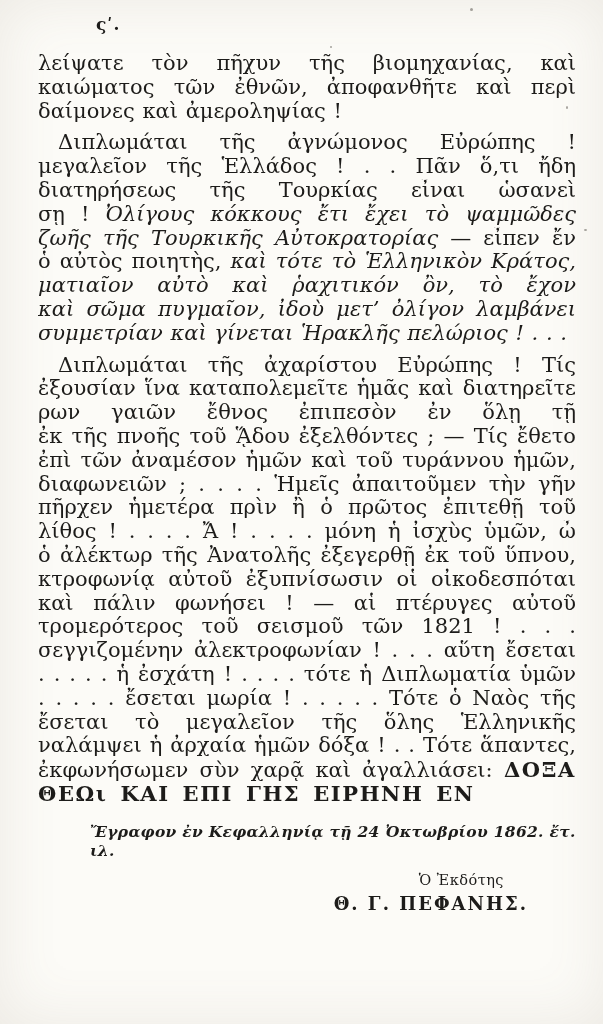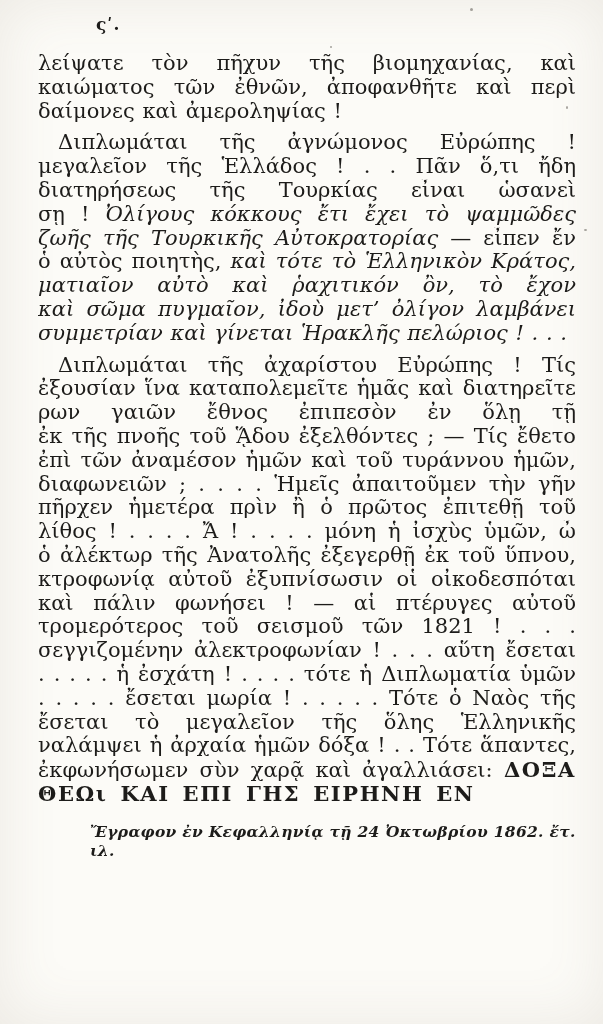--- a/index.html
+++ b/index.html
@@ -131,19 +131,23 @@
           <div class="line"><span class="s-n">. . . . . ἔσεται μωρία ! . . . . . Τότε ὁ Ναὸς τῆς Ἁγίας Σοφίας</span></div>
           <div class="line"><span class="s-n">ἔσεται τὸ μεγαλεῖον τῆς ὅλης Ἑλληνικῆς ἑνότητος ! . . . Τότε ἀ-</span></div>
           <div class="line"><span class="s-n">ναλάμψει ἡ ἀρχαία ἡμῶν δόξα ! . . Τότε ἅπαντες, ἁπαξάπαντες</span></div>
           <div class="line"><span class="s-n">ἐκφωνήσωμεν σὺν χαρᾷ καὶ ἀγαλλιάσει: </span><span class="s-sp">ΔΟΞΑ ΕΝ ΥΨΙΣΤΟΙΣ</span></div>
           <div class="line nojust"><span class="s-sp">ΘΕΩι ΚΑΙ ΕΠΙ ΓΗΣ ΕΙΡΗΝΗ ΕΝ ΑΝΘΡΩΠΟΙΣ ΕΥΔΟΚΙΑ !</span></div>
         </div>
       </div>
 
     <div class="dateline">Ἔγραφον ἐν Κεφαλληνίᾳ τῇ 24 Ὀκτωβρίου 1862. ἔτ. ιλ.</div>
 
+    <div class="sig">
+      <div class="role">Ὁ Ἐκδότης</div>
+      <div class="name">Θ. Γ. ΠΕΦΑΝΗΣ.</div>
+    </div>
   </div>
 
   <div class="speck" style="left:470px;top:8px;width:3px;height:3px;"></div>
   <div class="speck" style="left:330px;top:46px;width:2px;height:2px;"></div>
   <div class="speck" style="left:566px;top:106px;width:2px;height:3px;"></div>
   <div class="speck" style="left:584px;top:229px;width:3px;height:2px;"></div>
 </div>
 
 </body></html>

